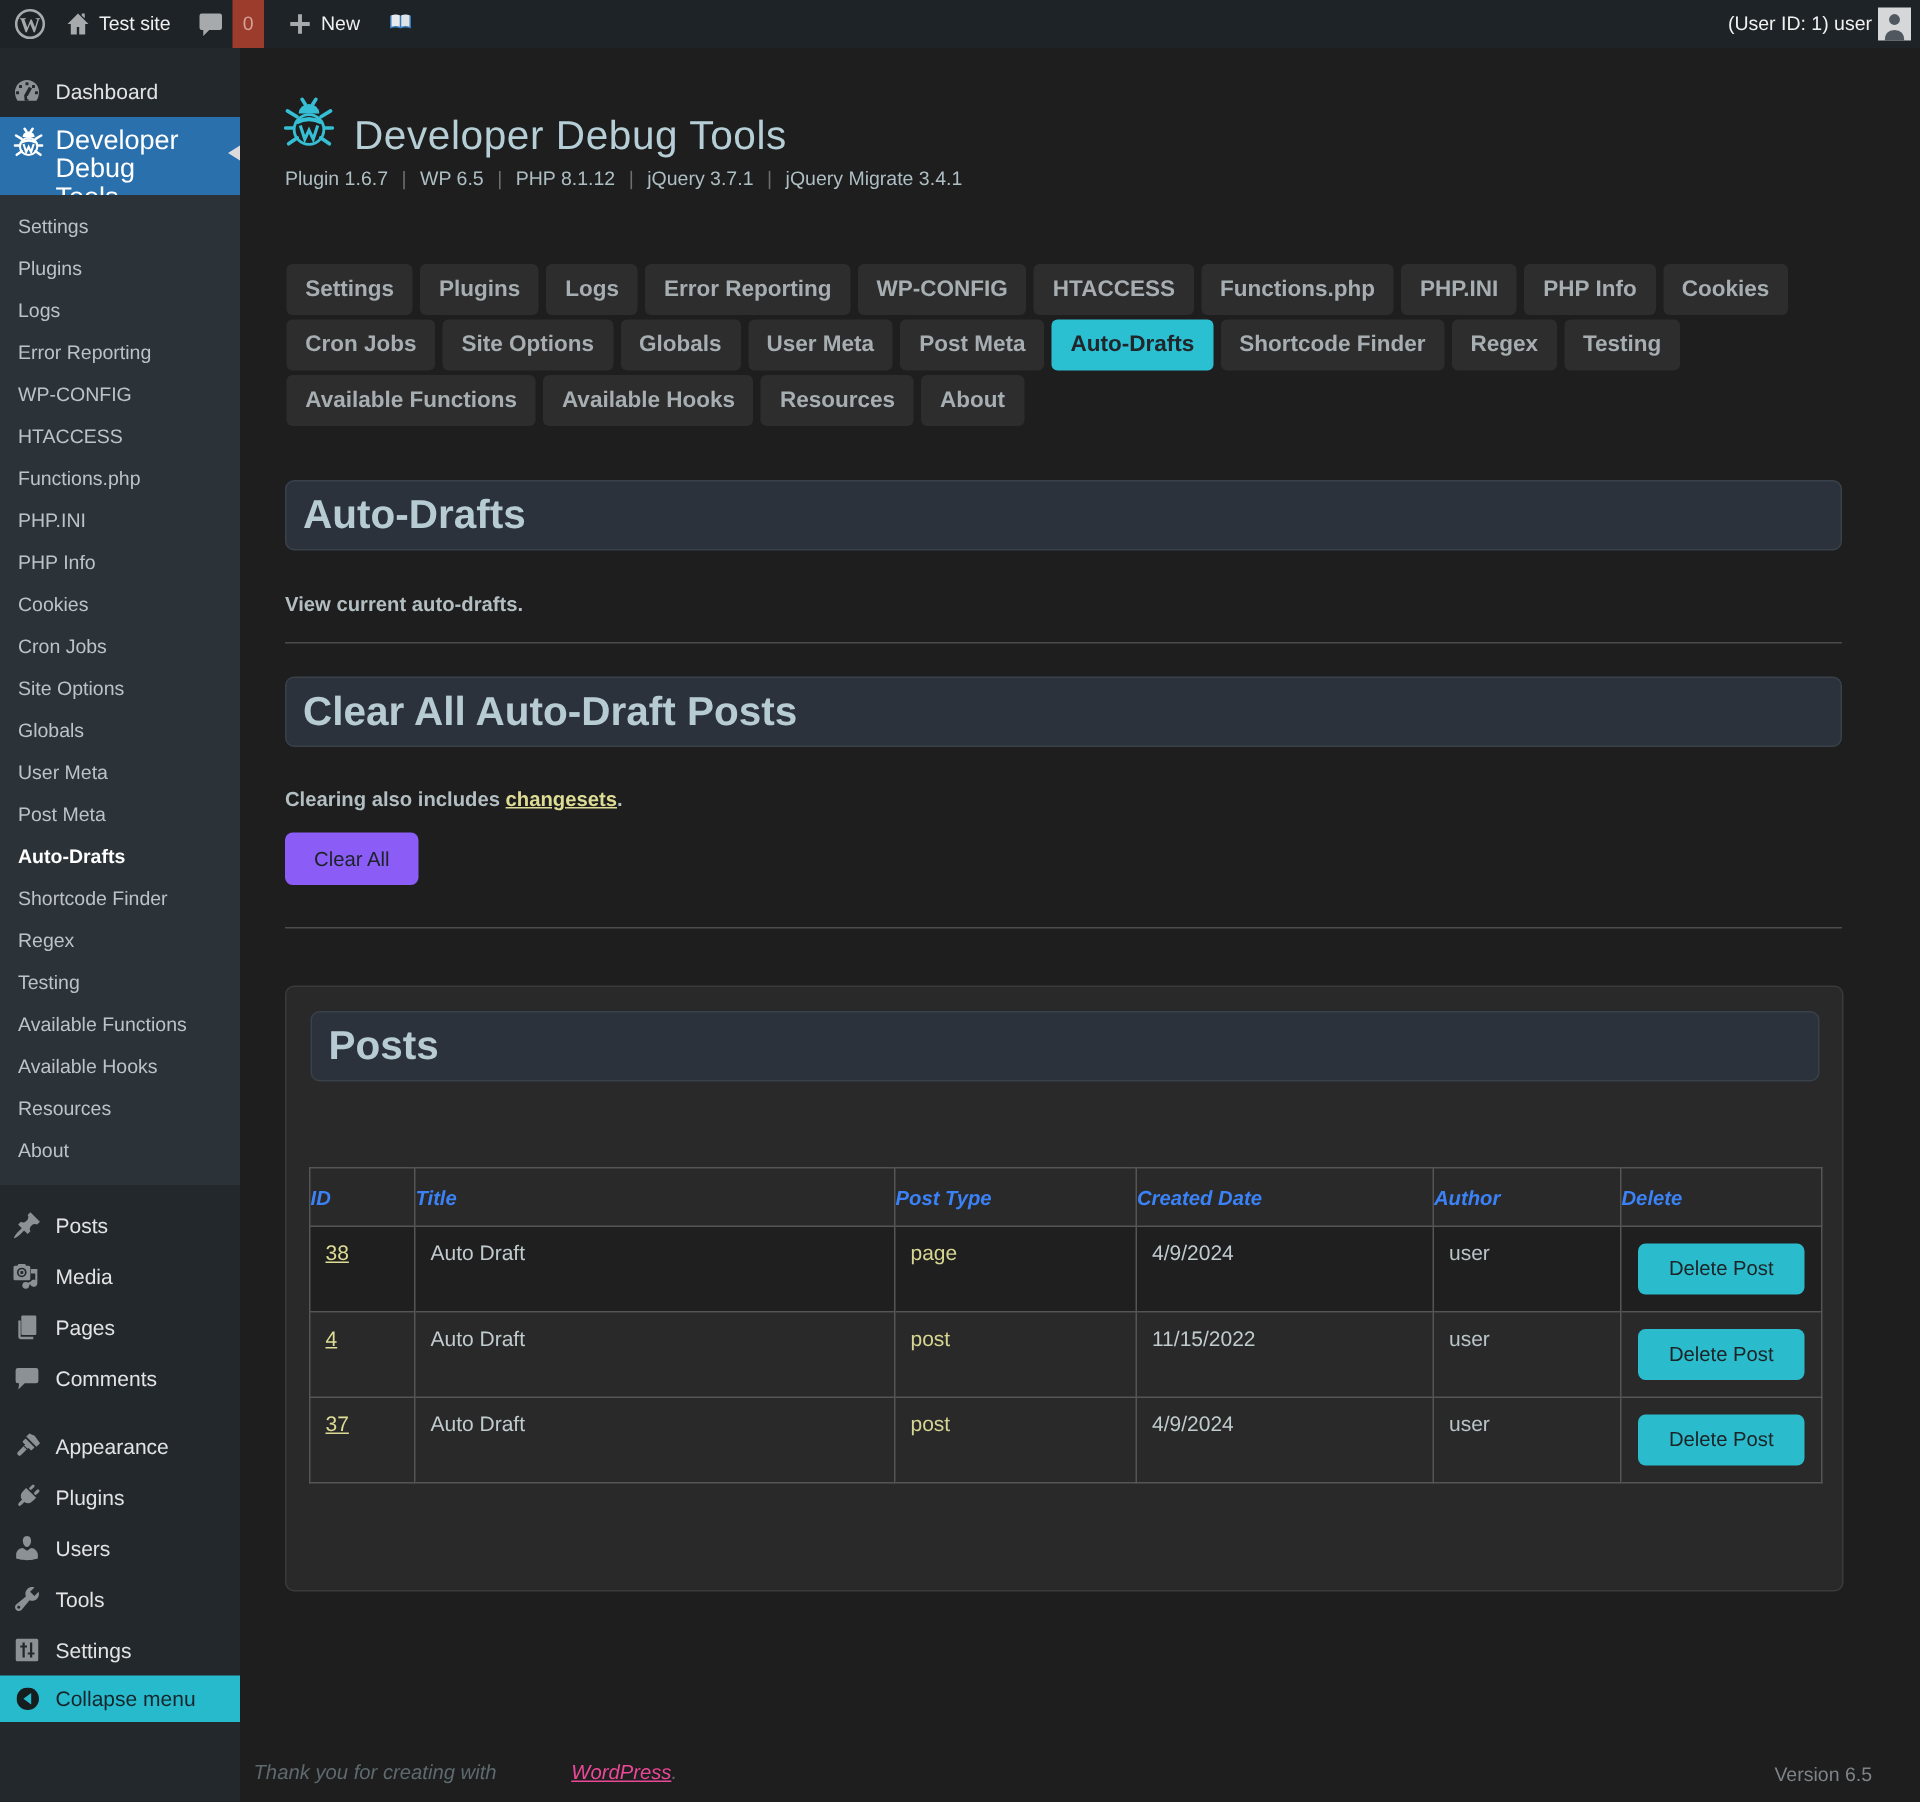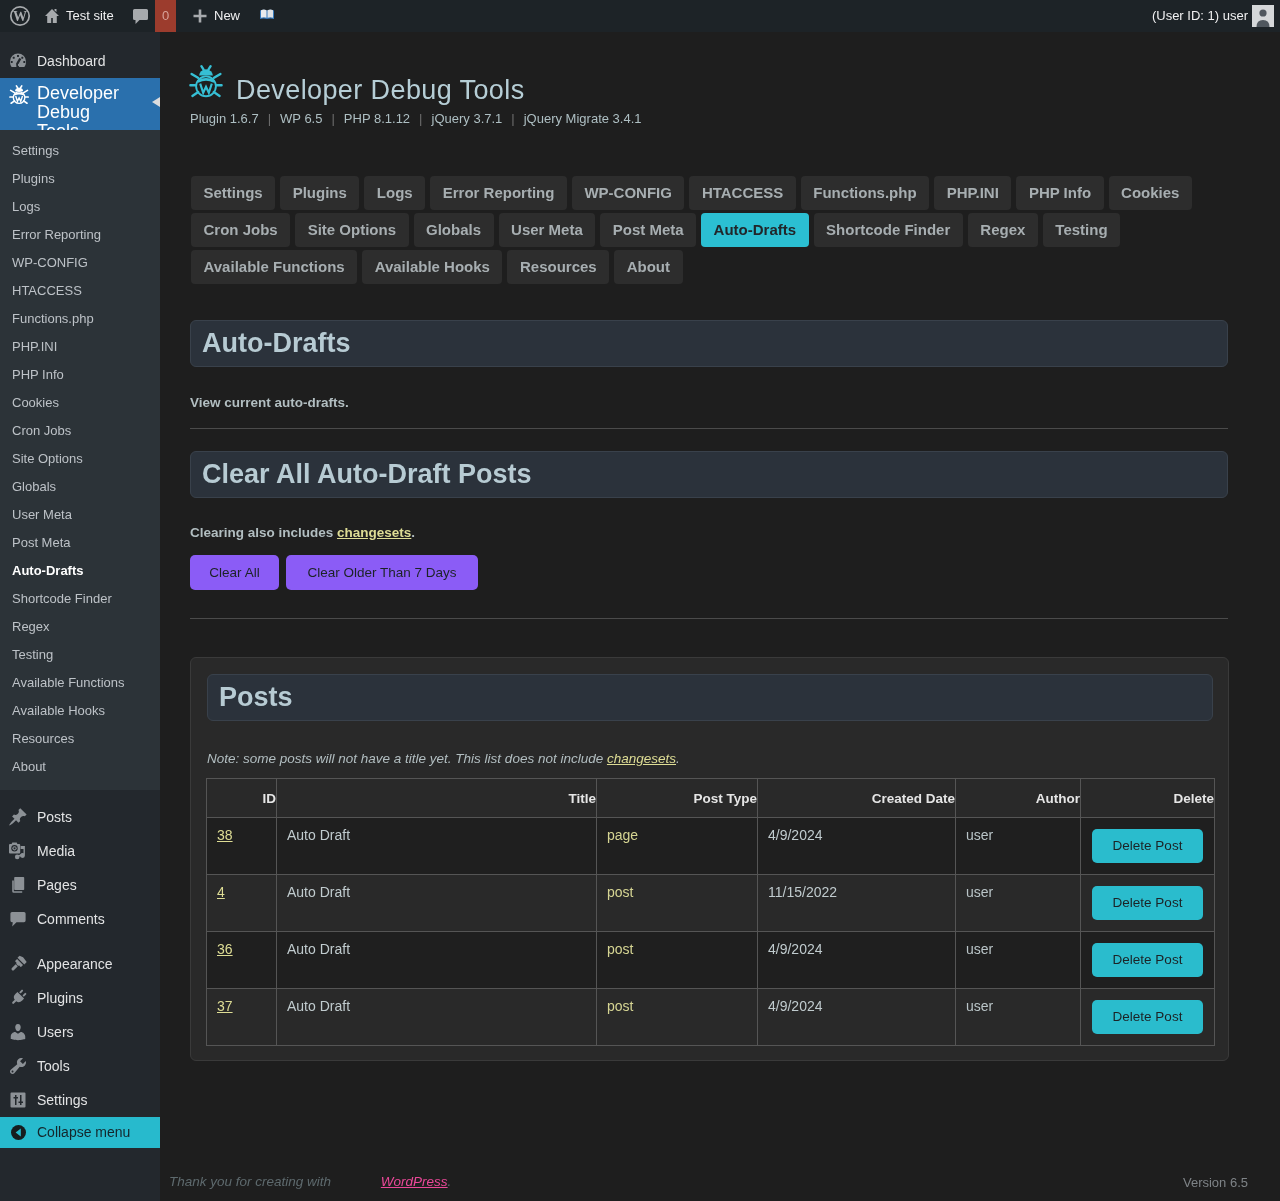--- a/index.html
+++ b/index.html
@@ -23,21 +23,21 @@
 .phead { position:absolute; left:42px; width:1038px; height:47px; background:#2b323b; border:1px solid #39414b; border-radius:6px; color:#b7cbd3; font-size:27px; font-weight:bold; line-height:45px; padding-left:11px; }
 .ptext { position:absolute; left:42px; font-size:13.5px; color:#b2bec1;font-weight:bold; }
 .hr { position:absolute; left:42px; width:1038px; height:0; border-top:1px solid #4b4b4b; }
 .btn { position:absolute; height:35px; background:#8b5cf6; color:#1c2326; border:none; border-radius:5px; font-size:13.5px; font-family:"Liberation Sans",sans-serif; text-align:center; line-height:35px; }
 a.ylink { color:#dedd95; text-decoration:underline; }
 #postsbox { position:absolute; left:42px; top:625px; width:1039px; height:404px; background:#292929; border:1px solid #3a3a3a; border-radius:6px; }
 #postsbox .phead2 { position:absolute; left:16px; top:16px; width:1006px; height:47px; background:#2b323b; border:1px solid #39414b; border-radius:6px; color:#b7cbd3; font-size:27px; font-weight:bold; line-height:45px; padding-left:11px; }
 .note { position:absolute; left:16px; top:93px; font-style:italic; font-size:13.5px; color:#b2bec1; }
 table.posts { position:absolute; left:15px; top:120px; border-collapse:collapse; table-layout:fixed; }
 table.posts th, table.posts td { border:1px solid #555; }
-table.posts th { height:39px; font-size:13.5px; color:#e5e5e5; text-align:right; font-weight:bold; background:#292929; }
+table.posts th { height:39px; font-size:13.5px; color:#3b82f6; text-align:left; font-weight:bold; background:#292929;font-style:italic; }
 table.posts td { height:57px; vertical-align:top; padding:9px 0 0 10px; font-size:14px; color:#c0cbce; background:#292929; }
 table.posts tr.odd td { background:#1f1f1f; }
 table.posts td.btncell { vertical-align:middle; padding:0; text-align:center; }
 .dbtn { display:inline-block; width:111px; height:34px; background:#2abccd; color:#1c2326; border-radius:5px; font-size:13.5px; line-height:34px; text-align:center; }
 #footer { position:absolute; left:0; top:1106px; width:1120px; height:63px; }
 .ftl { position:absolute; left:21px; top:36px; font-style:italic; font-size:13.5px; color:#5e6a6e; }
 .ftl a { color:#ec4899; text-decoration:underline;margin-left:46px; }
 .ftr { position:absolute; right:20px; top:37px; font-size:13px; color:#7e8387; }
 </style>
 </head>
@@ -265,26 +265,24 @@
       <div class="tab">About</div>
   </div>
 
   <div class="phead" style="top:288px;">Auto-Drafts</div>
   <div class="ptext" style="top:363px;">View current auto-drafts.</div>
   <div class="hr" style="top:396px;"></div>
 
   <div class="phead" style="top:419px;">Clear All Auto-Draft Posts</div>
   <div class="ptext" style="top:493px;">Clearing also includes <a class="ylink">changesets</a>.</div>
   <div class="btn" style="left:42px; top:523px; width:89px;">Clear All</div>
-  <div class="btn" style="left:138px; top:523px; width:192px;">Clear Older Than 7 Days</div>
   <div class="hr" style="top:586px;"></div>
 
   <div id="postsbox">
     <div class="phead2">Posts</div>
-    <div class="note">Note: some posts will not have a title yet. This list does not include <a class="ylink">changesets</a>.</div>
     <table class="posts">
       <tbody>
           <tr>
         <th style="width:70px;">ID</th>
             <th style="width:320px;">Title</th>
             <th style="width:161px;">Post Type</th>
             <th style="width:198px;">Created Date</th>
             <th style="width:125px;">Author</th>
             <th style="width:134px;">Delete</th>
       </tr>
@@ -297,28 +295,20 @@
             <td class="btncell"><span class="dbtn">Delete Post</span></td>
           </tr>
       <tr>
             <td><a class="ylink">4</a></td>
             <td>Auto Draft</td>
             <td style="color:#d6d593;">post</td>
             <td>11/15/2022</td>
             <td style="color:#b9c4c7;">user</td>
             <td class="btncell"><span class="dbtn">Delete Post</span></td>
           </tr>
-      <tr class="odd">
-            <td><a class="ylink">36</a></td>
-            <td>Auto Draft</td>
-            <td style="color:#d6d593;">post</td>
-            <td>4/9/2024</td>
-            <td style="color:#b9c4c7;">user</td>
-            <td class="btncell"><span class="dbtn">Delete Post</span></td>
-          </tr>
       <tr>
             <td><a class="ylink">37</a></td>
             <td>Auto Draft</td>
             <td style="color:#d6d593;">post</td>
             <td>4/9/2024</td>
             <td style="color:#b9c4c7;">user</td>
             <td class="btncell"><span class="dbtn">Delete Post</span></td>
           </tr>
     </tbody>
       </table>

